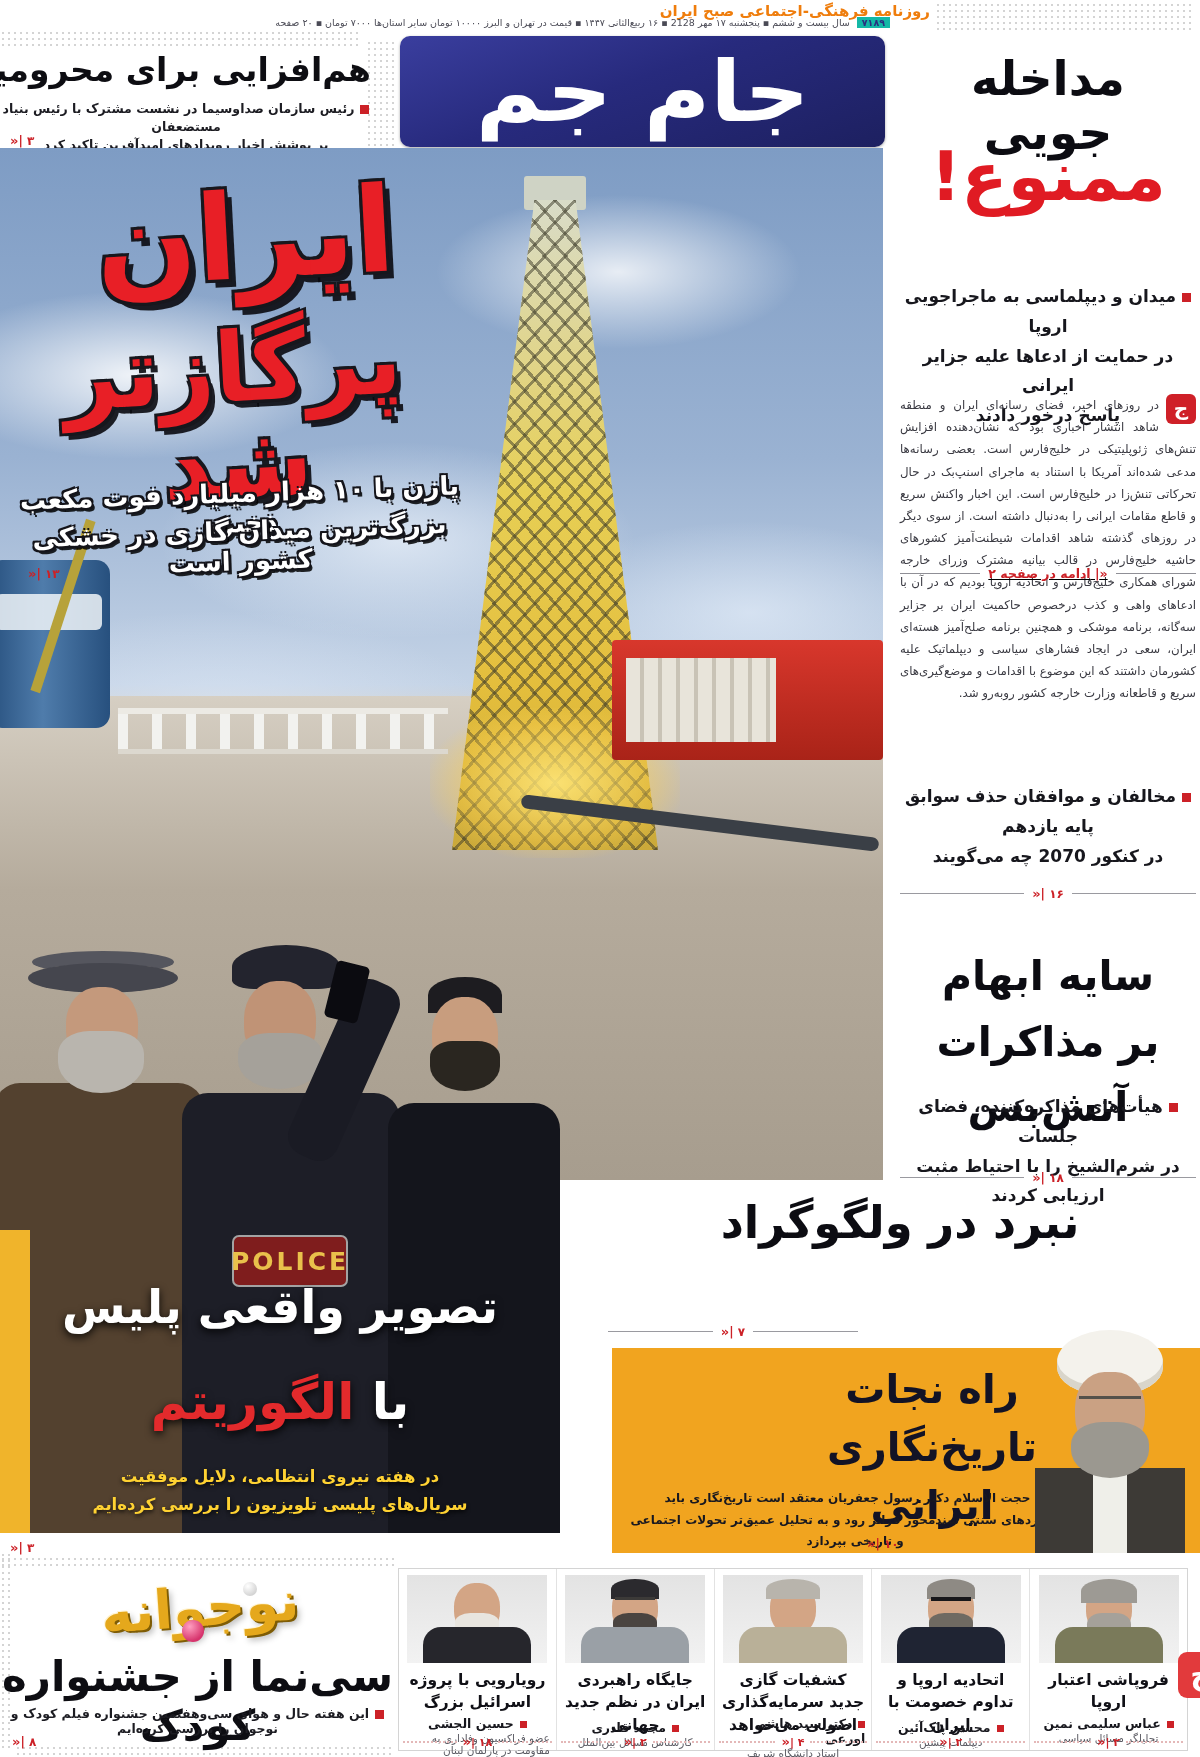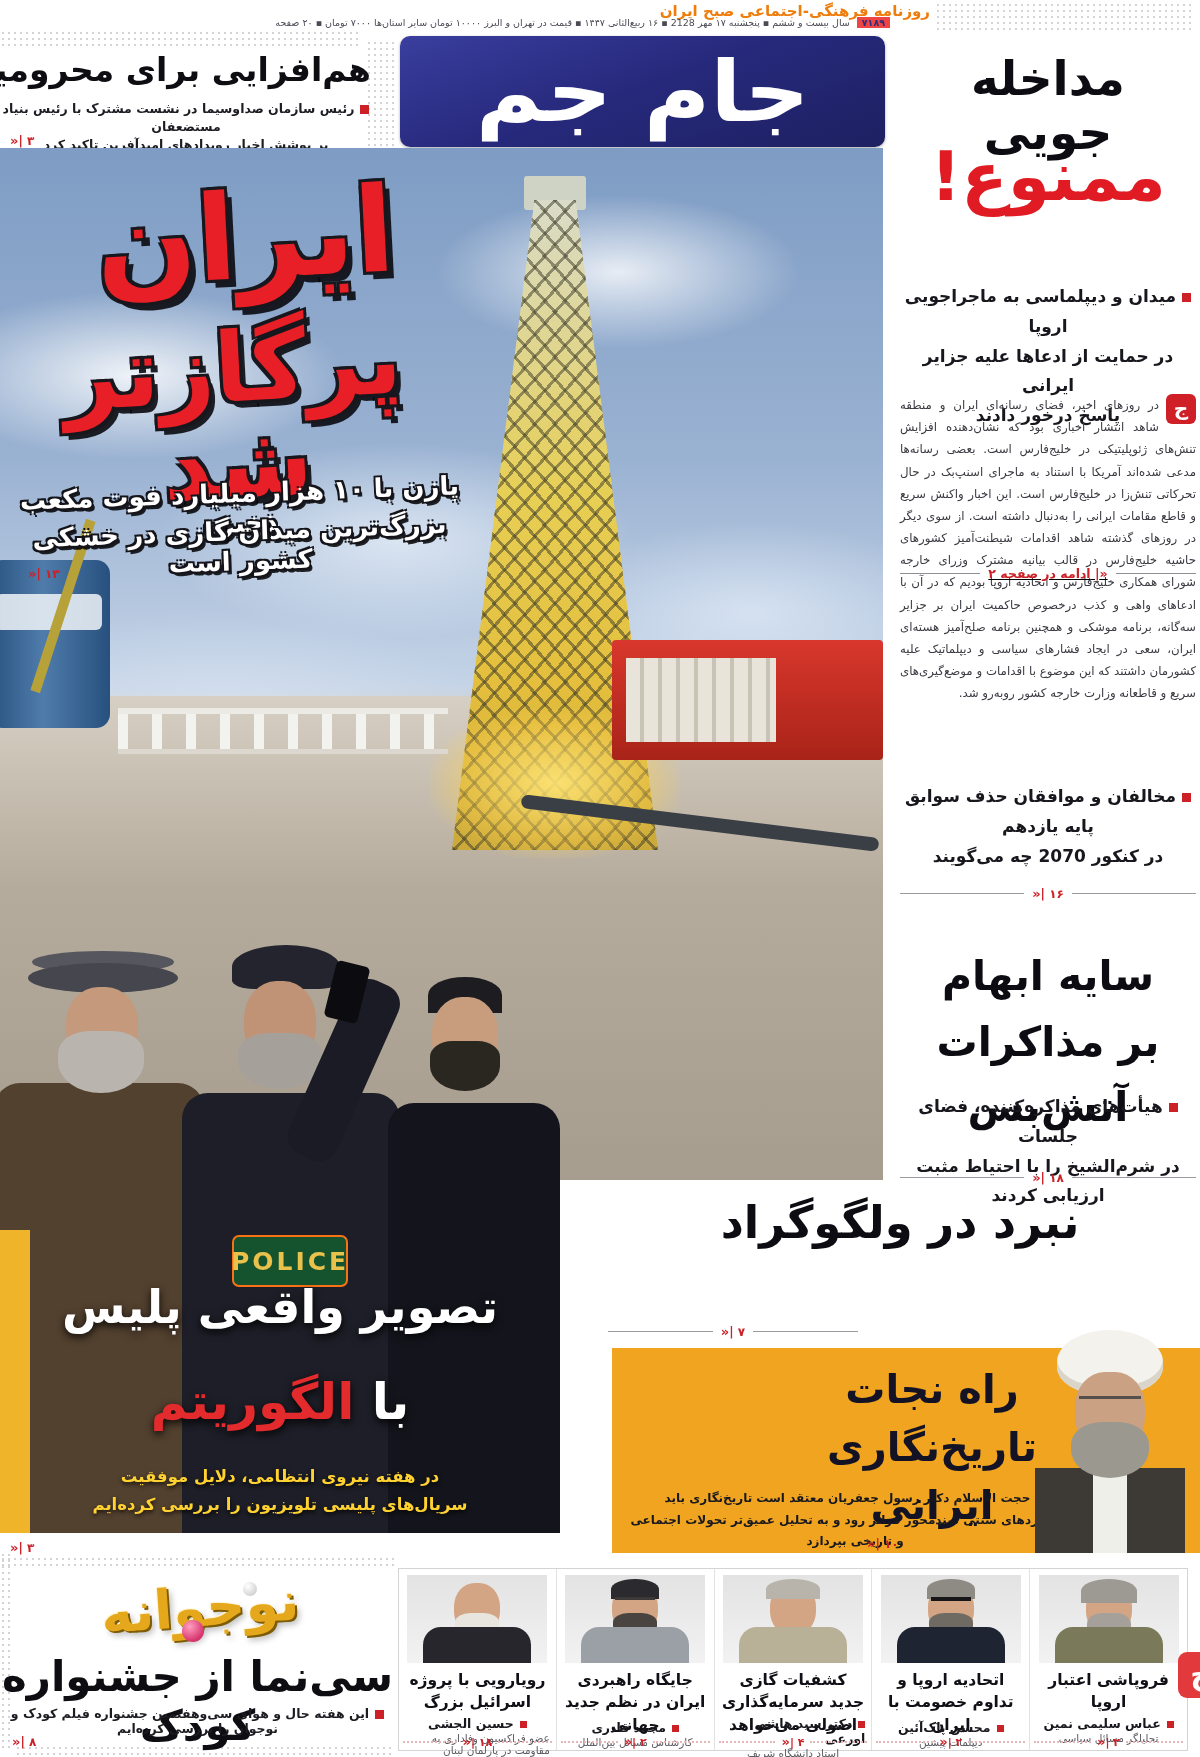--- a/index.html
+++ b/index.html
@@ -9,21 +9,21 @@
 
   .abs { position:absolute; }
   .dots { background-image:radial-gradient(#c9c9c9 1px, transparent 1.2px);
           background-size:6px 6px; opacity:.8; }
 
   
   .tagline { top:2px; left:640px; width:290px; text-align:right;
              font-size:15px; font-weight:bold; color:#ef7d0c; }
   .infoline { top:17px; left:355px; width:535px; text-align:right;
               font-size:9.5px; color:#4a4a55; white-space:nowrap; }
-  .issue-badge { display:inline-block; background:#ef4444; color:#2b2e7f;
+  .issue-badge { display:inline-block; background:#14b8a6; color:#2b2e7f;
                  font-weight:bold; padding:0 5px; margin-left:4px; }
   .logo { top:36px; left:400px; width:485px; height:111px; border-radius:10px;
           background:linear-gradient(160deg,#3a3e9e 0%,#272a7d 45%,#1d2060 100%);
           display:flex; align-items:center; justify-content:center;
           box-shadow:0 1px 3px rgba(0,0,0,.35); }
   .logo span { color:#fff; font-size:84px; font-weight:bold; line-height:1;
                transform:scaleX(1.08); letter-spacing:-2px; }
 
   
   .sq { display:inline-block; width:9px; height:9px; background:#cc2127;
@@ -139,22 +139,22 @@
   .m2-cap { position:absolute; left:232px; top:10px; width:108px; height:44px; background:#23242e; border-radius:50% 50% 20% 20%; }
   .m2-face { position:absolute; left:244px; top:46px; width:72px; height:84px; background:#c09376; border-radius:45%; }
   .m2-beard { position:absolute; left:238px; top:98px; width:84px; height:56px; background:#a5a19a; border-radius:40% 40% 55% 55%; }
   .m2-arm { position:absolute; left:318px; top:40px; width:52px; height:190px; background:#1a1b24;
             transform:rotate(24deg); border-radius:20px; }
   .m2-radio { position:absolute; left:330px; top:28px; width:34px; height:58px; background:#0b0b10;
               border-radius:5px; transform:rotate(14deg); }
   .m3-hair { position:absolute; left:428px; top:42px; width:74px; height:36px; background:#1d1c20; border-radius:50% 50% 0 0; }
   .m3-face { position:absolute; left:432px; top:62px; width:66px; height:80px; background:#c89d7e; border-radius:45%; }
   .m3-beard { position:absolute; left:430px; top:106px; width:70px; height:50px; background:#2a2620; border-radius:35% 35% 55% 55%; }
-  .police-patch { position:absolute; left:232px; top:300px; width:116px; height:52px; background:#14532d;
-                  border:2px solid #f97316; border-radius:7px; display:flex; align-items:center; justify-content:center; }
+  .police-patch { position:absolute; left:232px; top:300px; width:116px; height:52px; background:#7f1d1d;
+                  border:2px solid #a3a3a3; border-radius:7px; display:flex; align-items:center; justify-content:center; }
   .police-patch span { color:#e9c14b; font-weight:bold; font-size:25px; letter-spacing:3px; }
   .ystrip { position:absolute; left:0; top:295px; width:30px; height:303px; background:#f0b42b; }
   .pol-h1 { position:absolute; left:10px; top:345px; width:540px; text-align:center; color:#fff;
             font-size:46px; font-weight:bold; text-shadow:0 3px 8px rgba(0,0,0,.9); }
   .pol-h2 { position:absolute; left:10px; top:438px; width:540px; text-align:center;
             font-size:50px; font-weight:bold; color:#fff; text-shadow:0 3px 8px rgba(0,0,0,.9); }
   .pol-h2 b { color:#e32a2c; }
   .pol-sub { position:absolute; left:10px; top:528px; width:540px; text-align:center; color:#ffd232;
              font-size:16.5px; font-weight:bold; line-height:1.7; text-shadow:0 2px 4px rgba(0,0,0,.8); }
   .pol-pm { top:1540px; left:10px; }

